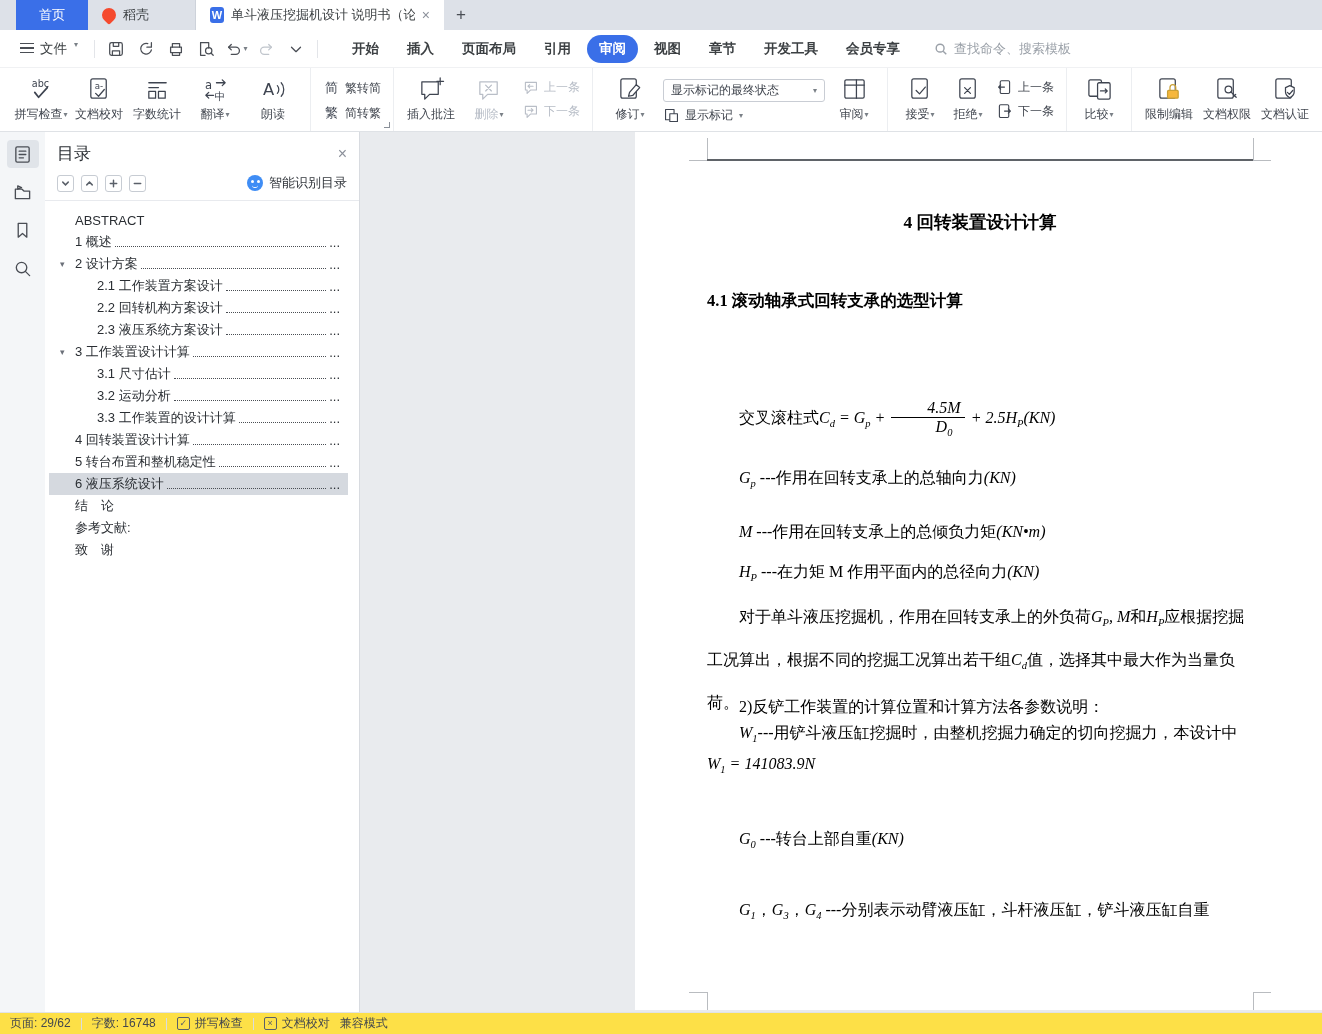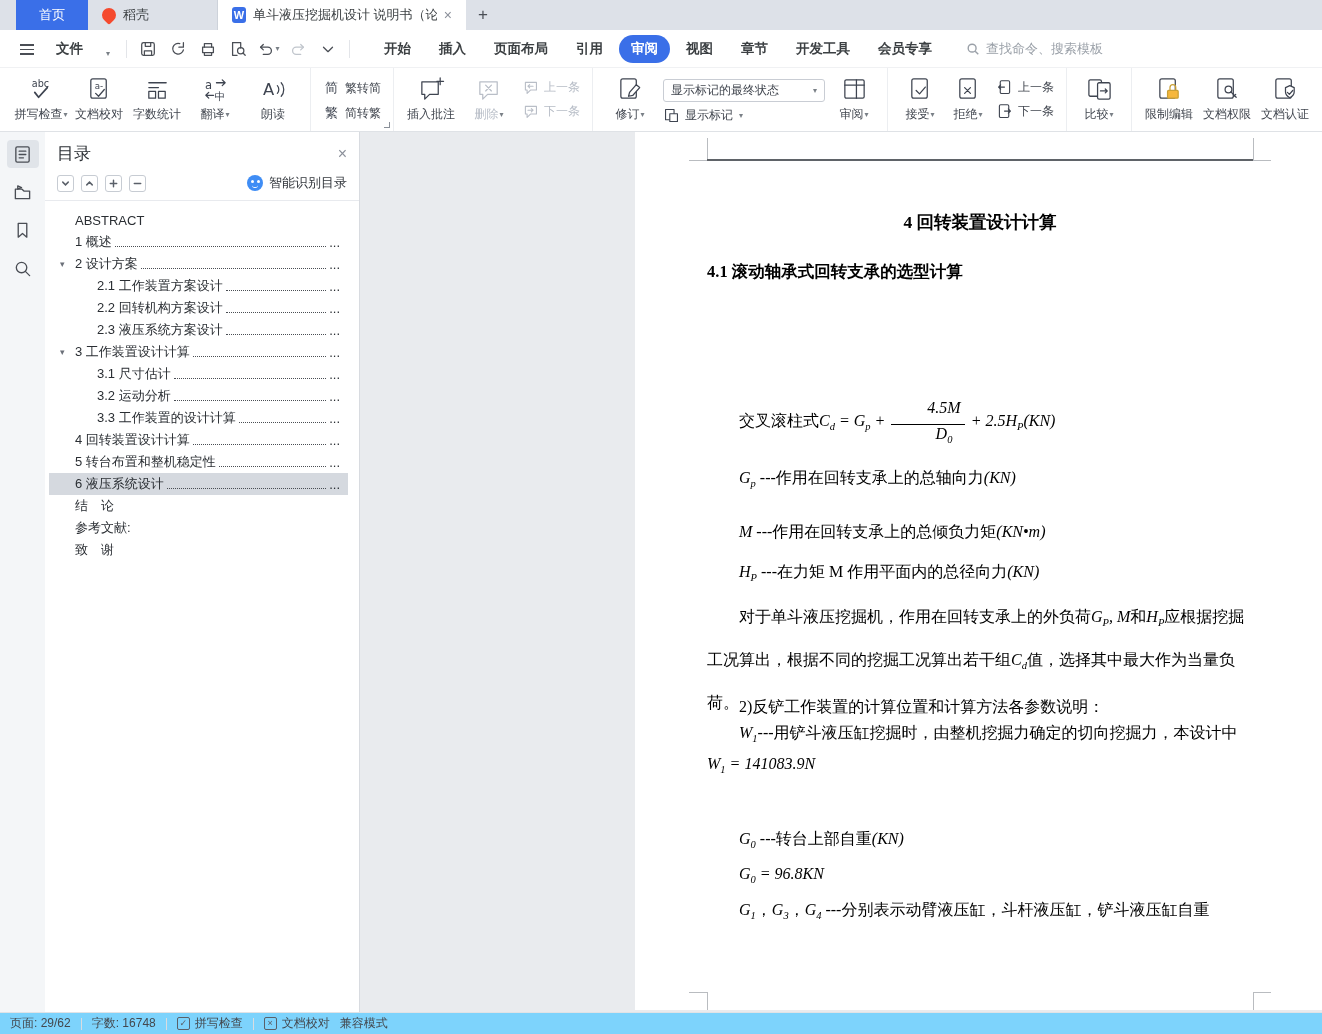--- a/index.html
+++ b/index.html
@@ -5,31 +5,31 @@
   * { margin:0; padding:0; box-sizing:border-box; }
   html,body { width:1322px; height:1034px; overflow:hidden;
     font-family:"Liberation Sans","DejaVu Sans",sans-serif; color:#3c4043; }
   body { background:#e9ebee; }
 
   
   .tabbar { height:30px; background:#dde1e8; display:flex; align-items:stretch; }
   .tabbar .spacer { width:16px; }
   .tab { display:flex; align-items:center; gap:7px; padding:0 14px; font-size:13px; cursor:default; }
   .tab.home { background:#3a6fe8; color:#fff; width:72px; justify-content:center; }
-  .tab.docer { width:130px; color:#3c4043; border-right:1px solid #cdd2da; }
+  .tab.docer { width:108px; color:#3c4043; border-right:1px solid #cdd2da; }
   .tab.doc { background:#fff; width:248px; color:#3c4043; }
   .tab .close { color:#8b909a; font-size:14px; margin-left:auto; }
   .newtab { width:34px; display:flex; align-items:center; justify-content:center; font-size:17px; color:#4a4e55; }
   .flame { width:14px; height:14px; background:#f54a2e; border-radius:50% 50% 50% 2px; transform:rotate(-45deg); }
   .wicon { width:16px; height:16px; background:#3a6fe8; border-radius:3px; color:#fff; font-size:11px; font-weight:bold;
     display:flex; align-items:center; justify-content:center; }
 
   
   .menubar { height:38px; background:#fff; display:flex; align-items:center; padding:0 12px; border-bottom:1px solid #f0f1f3;}
-  .filebtn { display:flex; align-items:flex-end; gap:22px; font-size:13.5px; padding:0 8px;font-weight:bold; }
+  .filebtn { display:flex; align-items:flex-start; gap:6px; font-size:13.5px; padding:0 8px; }
   .hamb { display:inline-block; width:14px; }
   .hamb i { display:block; height:1.5px; background:#4a4e55; margin:3px 0; }
   .vdiv { width:1px; height:18px; background:#e3e5e9; margin:0 8px; }
   .qbar { display:flex; align-items:center; gap:4px; }
   .qbtn { width:26px; height:24px; display:flex; align-items:center; justify-content:center; border-radius:3px; }
   .qbtn svg { width:18px; height:18px; stroke:#4a4e55; fill:none; stroke-width:1.4; stroke-linecap:round; stroke-linejoin:round; }
   .qbtn.disabled svg { stroke:#c0c5cc; }
   .ddarrow { font-size:8px; color:#7a8087; margin-left:1px; }
   .menus { display:flex; align-items:center; margin-left:14px; gap:4px; }
   .menu-item { font-size:13.5px; padding:5px 12px; border-radius:14px; white-space:nowrap;font-weight:bold; }
@@ -96,25 +96,25 @@
   .toprule { position:absolute; left:72px; width:546px; top:27px; height:2px; background:#5f6368; }
   .para { position:absolute; left:72px; width:546px; font-family:"Liberation Serif","DejaVu Serif",serif;
     font-size:16px; color:#000; line-height:20px; }
   .para .t { font-family:"Liberation Serif","DejaVu Serif",serif; }
   .para .i { font-family:"Liberation Serif","DejaVu Serif",serif; font-style:italic; }
   .para sub { font-style:italic; font-size:10.5px; font-family:"Liberation Serif","DejaVu Serif",serif; }
   .doc-title { font-family:"Liberation Sans","DejaVu Sans",sans-serif; font-weight:bold; font-size:17.5px; text-align:center; }
   .doc-h2 { font-family:"Liberation Sans","DejaVu Sans",sans-serif; font-weight:bold; font-size:16.5px; }
   .indent { text-indent:32px; }
   .frac { display:inline-flex; flex-direction:column; align-items:center; vertical-align:middle; line-height:1.05; margin:0 2px; }
-  .frac .fnum { border-bottom:1.2px solid #000; padding:0 4px 7px 4px;text-align:right; }
+  .frac .fnum { border-bottom:1.2px solid #000; padding:0 4px 0 4px;text-align:right; }
   .frac .fden { padding-top:1px; }
 
   
-  .statusbar { height:22px; background:#7dd3fc; border-top:1px solid #e1e3e6; display:flex; align-items:center;
+  .statusbar { height:22px; background:#fde047; border-top:1px solid #e1e3e6; display:flex; align-items:center;
     font-size:12px; color:#44484e; padding:0 10px; gap:10px; }
   .sdiv { width:1px; height:12px; background:#d9dce0; }
   .sticon { width:13px; height:13px; border:1px solid #5a6069; border-radius:2px; font-size:9px; line-height:11px;
     text-align:center; color:#5a6069; }
   .sitem { display:flex; align-items:center; gap:5px; }
 </style>
 </head>
 <body>
 
 <div class="tabbar">
@@ -578,33 +578,32 @@
       <div class="mark" style="left:618px;top:6px;width:1px;height:22px"></div>
       <div class="mark" style="left:54px;top:28px;width:18px;height:1px"></div>
       <div class="mark" style="left:618px;top:28px;width:18px;height:1px"></div>
       <div class="toprule"></div>
       <div class="mark" style="left:54px;top:860px;width:18px;height:1px"></div>
       <div class="mark" style="left:618px;top:860px;width:18px;height:1px"></div>
       <div class="mark" style="left:72px;top:860px;width:1px;height:18px"></div>
       <div class="mark" style="left:618px;top:860px;width:1px;height:18px"></div>
 
       <div class="para doc-title" style="top:80px"><span class="t">4 回转装置设计计算</span></div>
-      <div class="para doc-h2" style="top:129px"><span class="t">4.1 滚动轴承式回转支承的选型计算</span></div>
+      <div class="para doc-h2" style="top:158px"><span class="t">4.1 滚动轴承式回转支承的选型计算</span></div>
       <div class="para indent" style="top:268px"><span class="t">交叉滚柱式</span><span class="i">C</span><sub>d</sub><span class="i"> = G</span><sub>p</sub><span class="i"> + </span><span class="frac">
             <span class="fnum"><span class="i">4.5M</span></span>
             <span class="fden"><span class="i">D</span><sub>0</sub></span>
           </span><span class="i"> + 2.5H</span><sub>P</sub><span class="i">(KN)</span></div>
       <div class="para indent" style="top:336px"><span class="i">G</span><sub>p</sub><span class="t"> ---作用在回转支承上的总轴向力</span><span class="i">(KN)</span></div>
       <div class="para indent" style="top:430px"><span class="i">H</span><sub>P</sub><span class="t"> ---在力矩 M 作用平面内的总径向力</span><span class="i">(KN)</span></div>
       <div class="para indent" style="top:390px"><span class="i">M</span><span class="t"> ---作用在回转支承上的总倾负力矩</span><span class="i">(KN•m)</span></div>
       <div class="para indent" style="top:466px;line-height:37px"><span class="t">对于单斗液压挖掘机，作用在回转支承上的外负荷</span><span class="i">G</span><sub>P</sub><span class="i">, M</span><span class="t">和</span><span class="i">H</span><sub>P</sub><span class="t">应根据挖掘工况算出，根据不同的挖掘工况算出若干组</span><span class="i">C</span><sub>d</sub><span class="t">值，选择其中最大作为当量负荷。</span></div>
       <div class="para indent" style="top:565px"><span class="t">2)反铲工作装置的计算位置和计算方法各参数说明：</span></div>
       <div class="para indent" style="top:588px;line-height:25px"><span class="i">W</span><sub>1</sub><span class="t">---用铲斗液压缸挖掘时，由整机挖掘力确定的切向挖掘力，本设计中</span><span class="i">W</span><sub>1</sub><span class="i"> = 141083.9N</span></div>
       <div class="para indent" style="top:697px"><span class="i">G</span><sub>0</sub><span class="t"> ---转台上部自重</span><span class="i">(KN)</span></div>
-      <div class="para indent" style="top:732px"><span class="i">G</span><sub>0</sub><span class="i"> = 96.8KN</span></div>
       <div class="para indent" style="top:768px"><span class="i">G</span><sub>1</sub><span class="t">，</span><span class="i">G</span><sub>3</sub><span class="t">，</span><span class="i">G</span><sub>4</sub><span class="t"> ---分别表示动臂液压缸，斗杆液压缸，铲斗液压缸自重</span></div>
     </div>
   </div>
 </div>
 
 <div class="statusbar">
   <span class="sitem">页面: 29/62</span>
   <span class="sdiv"></span>
   <span class="sitem">字数: 16748</span>
   <span class="sdiv"></span>

